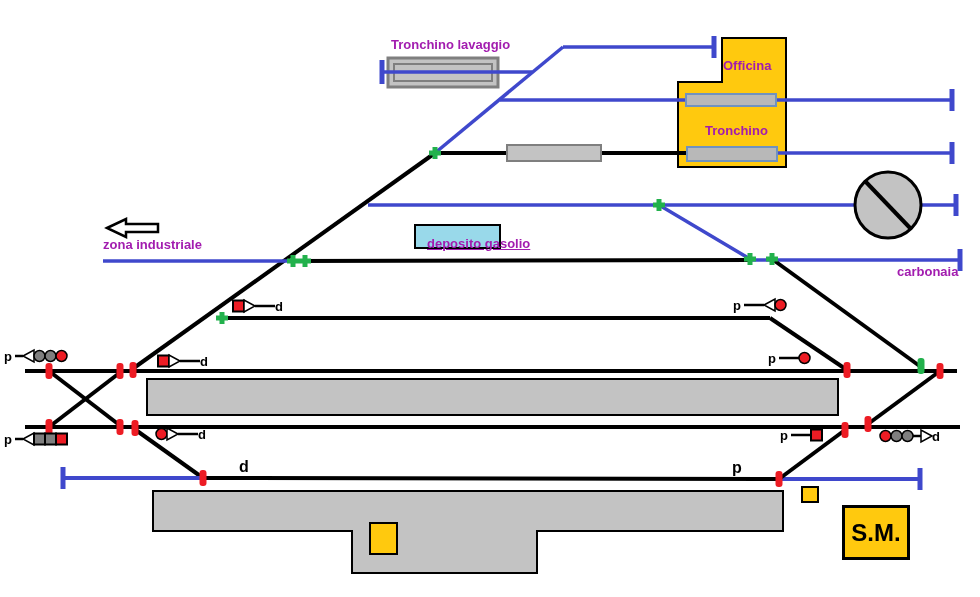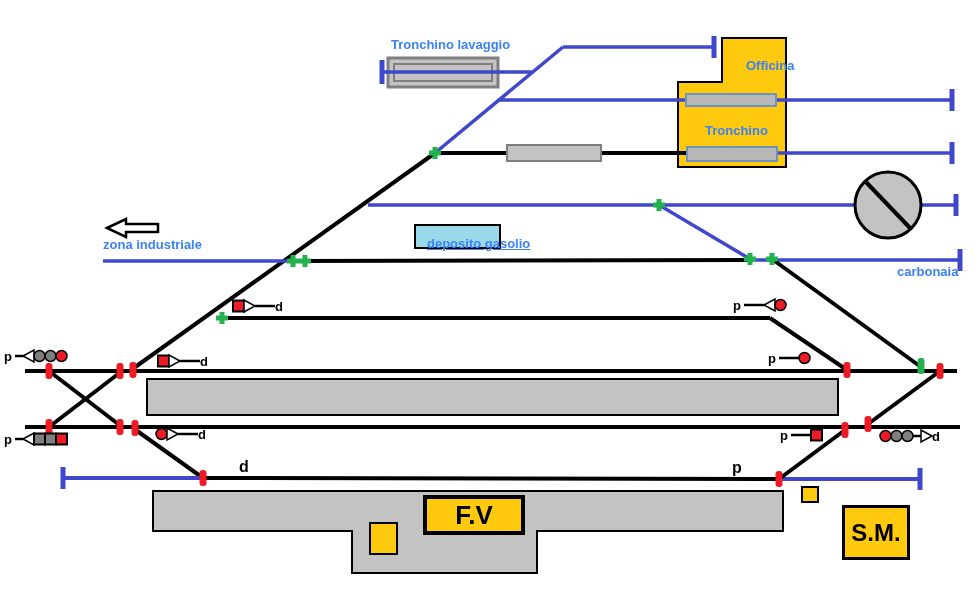--- a/index.html
+++ b/index.html
@@ -1,19 +1,19 @@
 <!DOCTYPE html>
 <html><head>
 <meta charset="utf-8">
 <style>
   html,body{margin:0;padding:0;background:#fff;}
   .stage{position:relative;width:980px;height:597px;background:#ffffff;overflow:hidden;
          font-family:"Liberation Sans",sans-serif;}
   .stage svg{position:absolute;left:0;top:0;}
-  .lbl{position:absolute;font-weight:bold;font-size:13px;color:#3b82f6;white-space:nowrap;}
+  .lbl{position:absolute;font-weight:bold;font-size:13px;color:#a21caf;white-space:nowrap;}
   .lbl.u{text-decoration:underline;}
   .sign{position:absolute;background:#ffc90e;border:4px solid #000;box-sizing:border-box;
         display:flex;align-items:center;justify-content:center;font-weight:bold;color:#000;}
   .sign.fv{left:423px;top:495px;width:102px;height:40px;font-size:26px;}
   .sign.sm{left:842px;top:488px;width:68px;height:55px;border-width:3px;font-size:24px;margin-top:17px;}
 </style>
 </head>
 <body>
 
 <div class="stage">
@@ -131,25 +131,22 @@
       <circle cx="896.5" cy="436" r="5.5" fill="#7f7f7f" stroke="#000" stroke-width="1.5"></circle>
       <circle cx="907.5" cy="436" r="5.5" fill="#7f7f7f" stroke="#000" stroke-width="1.5"></circle>
       <line x1="913" y1="436" x2="921" y2="436" stroke="#000" stroke-width="2.5"></line>
       <polygon points="932,436 921,430 921,442" fill="#ffffff" stroke="#000" stroke-width="1.5"></polygon>
       <text x="932" y="440.5" font-family="&quot;Liberation Sans&quot;,sans-serif" font-size="13" font-weight="bold" fill="#000">d</text>
       <text x="239" y="472" font-family="&quot;Liberation Sans&quot;,sans-serif" font-size="16" font-weight="bold" fill="#000">d</text>
       <text x="732" y="473" font-family="&quot;Liberation Sans&quot;,sans-serif" font-size="16" font-weight="bold" fill="#000">p</text>
     </svg>
 
   <div class="lbl" style="left:391px;top:37px;">Tronchino lavaggio</div>
-  <div class="lbl" style="left:723px;top:58px;padding-left:23px;">Officina</div>
+  <div class="lbl" style="left:723px;top:58px;">Officina</div>
   <div class="lbl" style="left:705px;top:123px;">Tronchino</div>
   <div class="lbl u" style="left:427px;top:209px;margin-top:27px;">deposito gasolio</div>
   <div class="lbl" style="left:103px;top:237px;">zona industriale</div>
   <div class="lbl" style="left:897px;top:264px;">carbonaia</div>
 
-  <div class="sign fv">
-      <span>F.V</span>
-    </div>
   <div class="sign sm">
       <span>S.M.</span>
     </div>
 </div>
 
 </body></html>

